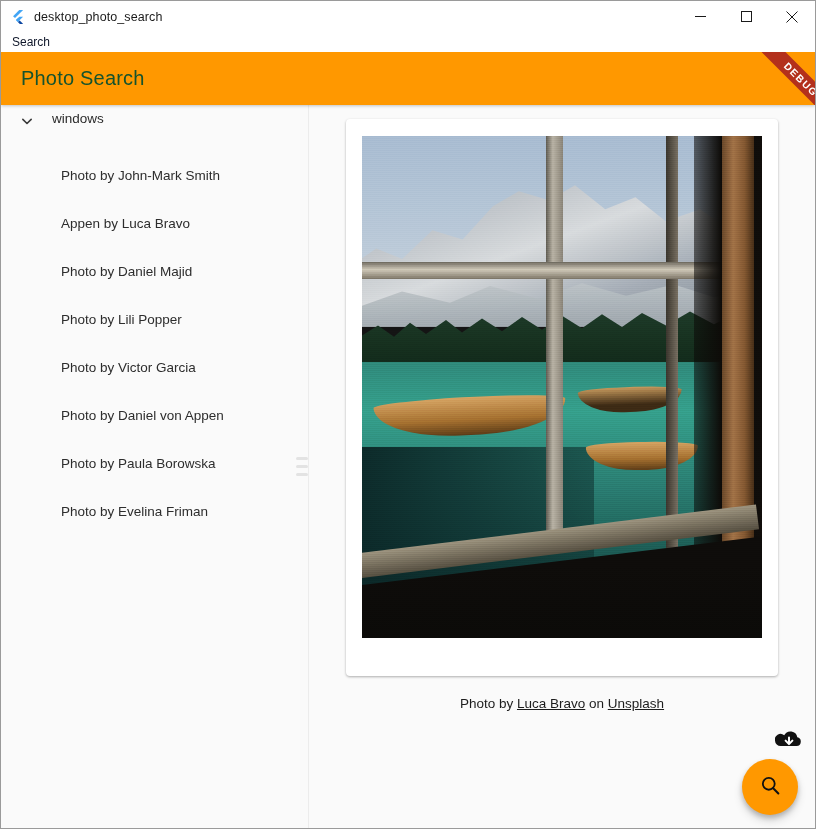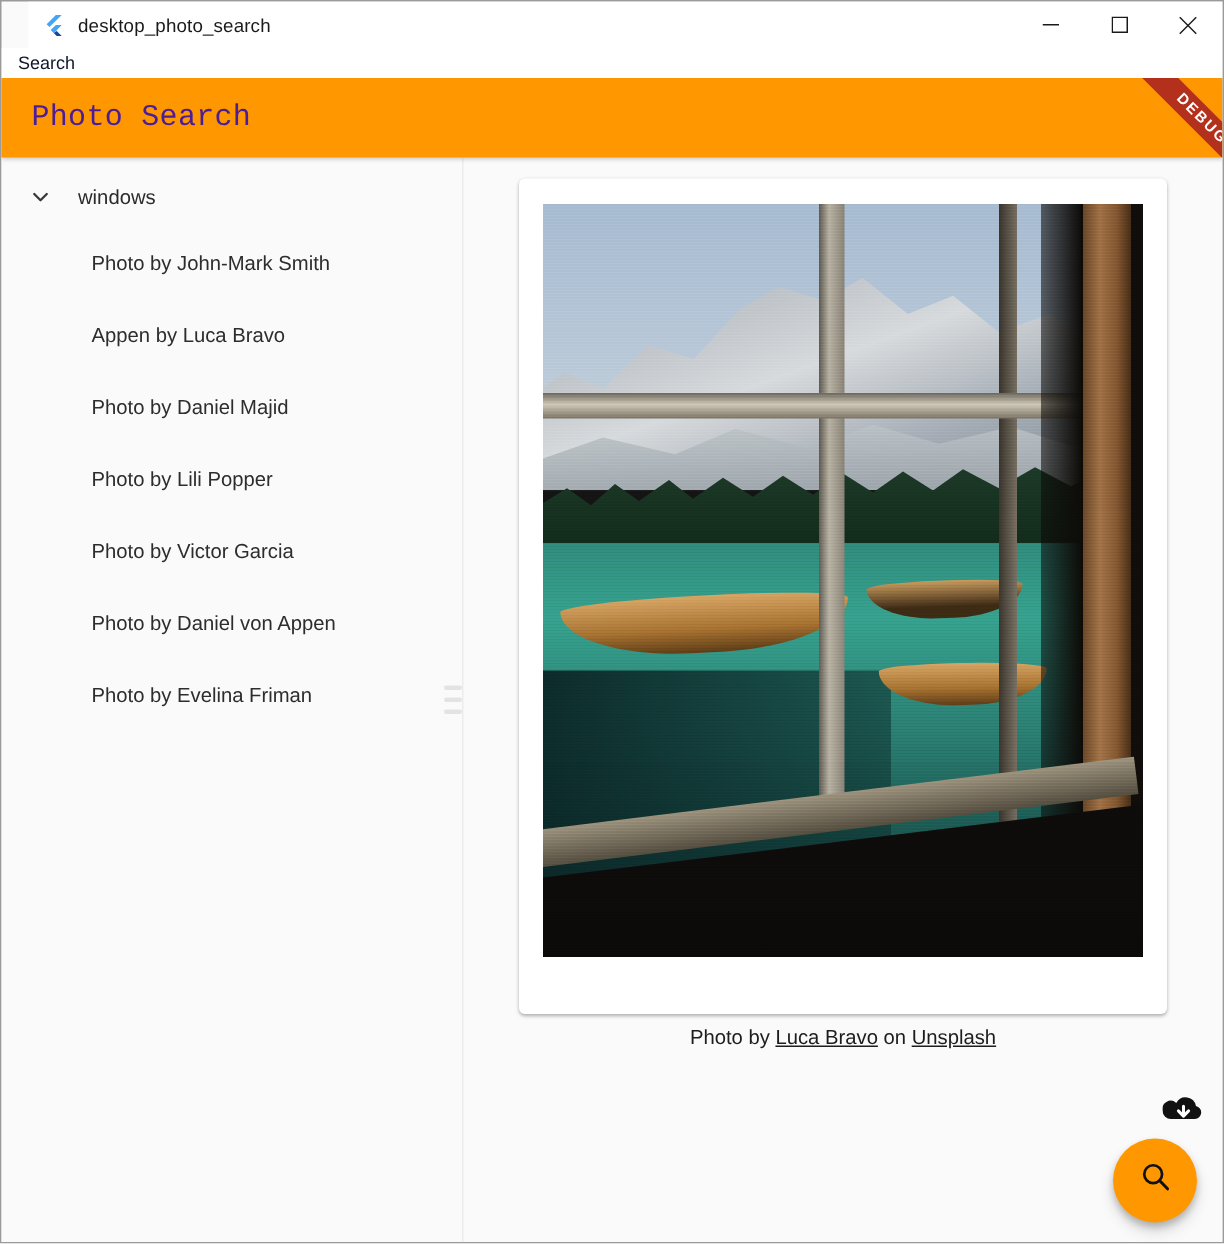--- a/index.html
+++ b/index.html
@@ -16,21 +16,21 @@
     background: #fafafa;
     display: flex; flex-direction: column;
     overflow: hidden;
   }
 
   
   .titlebar {
     height: 31px; min-height: 31px;
     background: #ffffff;
     display: flex; align-items: center;
-    position: relative; z-index: 5; margin-left: 18px;
+    position: relative; z-index: 5;
   }
   .titlebar-left { display: flex; align-items: center; padding-left: 9px; gap: 8px; }
   .flutter-logo { width: 16px; height: 16px; display: block; }
   .title-text { font-size: 12.5px; color: #1a1a1a; letter-spacing: .1px; }
   .titlebar-controls { margin-left: auto; display: flex; height: 31px; }
   .winbtn {
     width: 46px; height: 31px;
     display: flex; align-items: center; justify-content: center;
     background: transparent;
   }
@@ -50,21 +50,21 @@
   .appbar {
     height: 53px; min-height: 53px;
     background: #ff9800;
     display: flex; align-items: center;
     padding-left: 20px;
     position: relative;
     overflow: hidden;
     box-shadow: 0 1px 3px rgba(0,0,0,0.22);
     z-index: 4;
   }
-  .appbar-title { font-size: 20px; color: #4c1d95; font-weight: 400; letter-spacing: .2px; font-family: Liberation Mono, monospace; }
+  .appbar-title { font-size: 20px; color: #14532d; font-weight: 400; letter-spacing: .2px; }
   .debug-banner {
     position: absolute;
     top: 0; right: 0;
     width: 110px; height: 110px;
     overflow: hidden;
     pointer-events: none;
   }
   .debug-banner-inner {
     position: absolute;
     width: 160px;
@@ -92,21 +92,21 @@
 
   
   .sidebar {
     width: 294px; min-width: 294px;
     background: #fafafa;
     overflow: hidden;
     padding-top: 6px;
   }
   .expansion-tile {
     height: 40px;
-    display: flex; align-items: center;
+    display: flex; align-items: flex-start;
     padding-left: 16px;
   }
   .chevron { width: 20px; height: 20px; display:block; margin-right: 15px; }
   .expansion-label { font-size: 13.5px; color: #2b2b2b; }
   .photo-item {
     height: 48px;
     display: flex; align-items: center;
     padding-left: 60px;
     font-size: 13.5px;
     color: #2d2d2d;
@@ -234,21 +234,21 @@
   }
   .ph-grain {
     position: absolute; inset: 0;
     background:
       repeating-linear-gradient(0deg, rgba(255,255,255,0.03) 0 1px, rgba(0,0,0,0.03) 1px 2px);
     mix-blend-mode: overlay;
   }
 
   
   .attribution {
-    margin-top: 8px;
+    margin-top: 20px;
     font-size: 13.5px;
     color: #1d1d1d;
     text-align: center;
   }
   .attribution a { color: #1d1d1d; text-decoration: underline; }
 
   
   .download-icon {
     position: absolute;
     right: 11px; bottom: 76px;
@@ -336,20 +336,23 @@
             <span>Photo by Daniel Majid</span>
           </div>
           <div class="photo-item">
             <span>Photo by Lili Popper</span>
           </div>
           <div class="photo-item">
             <span>Photo by Victor Garcia</span>
           </div>
           <div class="photo-item">
             <span>Photo by Daniel von Appen</span>
+          </div>
+          <div class="photo-item">
+            <span>Photo by Paula Borowska</span>
           </div>
           <div class="photo-item">
             <span>Photo by Evelina Friman</span>
           </div>
         </div>
     </div>
 
     <div class="splitter">
       <div class="splitter-grip">
         <span></span>

